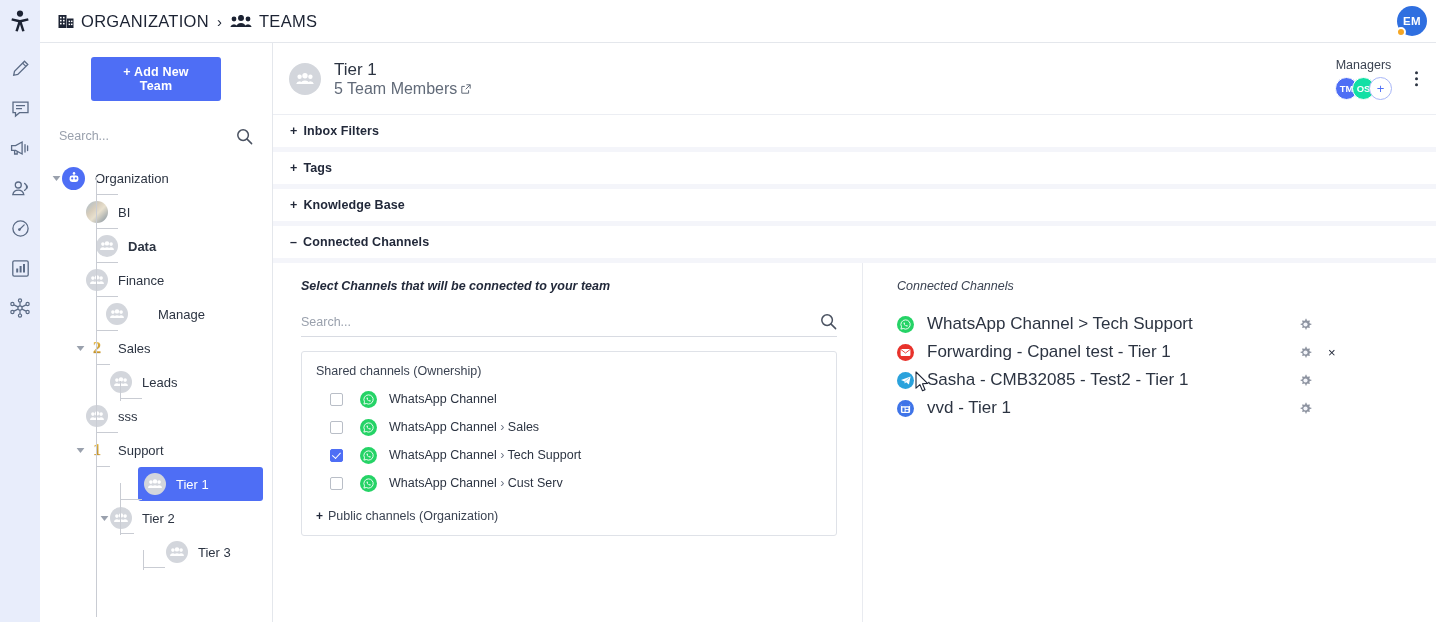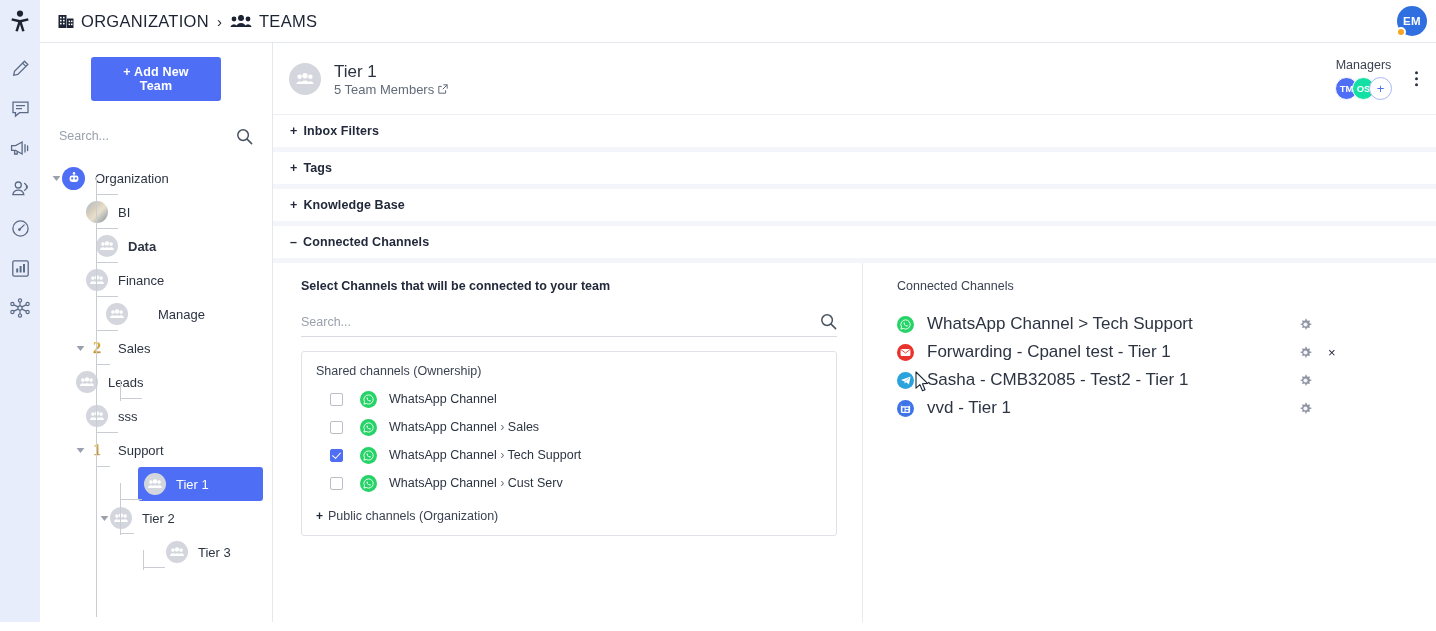--- a/index.html
+++ b/index.html
@@ -164,21 +164,21 @@
     border-bottom: 1px solid #eceef3;
   }
   .team-avatar {
     width: 32px; height: 32px; border-radius: 50%;
     background: #d3d6dc; display:flex;align-items:center;justify-content:center;
     flex: 0 0 32px; color: #fff;
   }
   .team-meta { margin-left: 13px; }
   .team-name { font-size: 17px; color: #2c3442; font-weight: 400; line-height: 21px;}
   .team-sub {
-    font-size: 13px; color: #616a78; margin-top: 0;
+    font-size: 16px; color: #616a78; margin-top: 0;
     display: flex; align-items: center; gap: 4px;
   }
   .ext-link { color: #616a78; display:flex; cursor:pointer;}
   .managers {
     margin-left: auto; display: flex; flex-direction: column;
     align-items: center; padding-right: 30px;
   }
   .managers-label { font-size: 12.5px; color: #3b4352; margin-bottom: 5px; }
   .manager-chips { display: flex; align-items: center; }
   .chip {
@@ -221,21 +221,21 @@
   }
   .panel-left {
     width: 590px; flex: 0 0 590px;
     padding: 16px 25px 0 28px;
     border-right: 1px solid #e9ebf0;
   }
   .panel-right {
     flex: 1 1 auto; padding: 16px 24px 0 34px;
   }
   .panel-title {
-    font-size: 12.5px; font-weight: 700; color: #22293a; margin-bottom: 14px;
+    font-size: 12.5px; font-weight: 700; color: #22293a; margin-bottom: 14px; font-style: italic;
   }
   .panel-title.light { font-weight: 400; color: #3b4352; font-size: 12.5px; margin-bottom: 17px;}
 
   .ch-search {
     display: flex; align-items: center;
     border-bottom: 1px solid #d8dbe2;
     height: 30px; margin-bottom: 14px;
   }
   .ch-search input {
     flex: 1 1 auto; border: none; outline: none; background: transparent;
@@ -495,21 +495,21 @@
           </div>
           <div class="tnode" style="padding-left: 34px;">
             <span class="twist">
               <svg width="9" height="7" viewBox="0 0 9 7">
                 <path d="M0.6 1 L8.4 1 L4.5 6 Z" fill="#9aa1ad"></path>
               </svg>
             </span>
             <span class="rank-badge">2</span>
             <span class="tlabel">Sales</span>
           </div>
-          <div class="tnode" style="padding-left: 24px;">
+          <div class="tnode" style="padding-left: 58px;">
             <span class="twist"></span>
             <span class="tavatar">
               <svg width="14" height="10" viewBox="0 0 14 10">
                 <circle cx="2.9" cy="3.1" r="1.8" fill="#fff"></circle>
                 <path d="M0.1 9 a2.8 2.8 0 0 1 5.6 0 z" fill="#fff"></path>
                 <circle cx="11.1" cy="3.1" r="1.8" fill="#fff"></circle>
                 <path d="M8.3 9 a2.8 2.8 0 0 1 5.6 0 z" fill="#fff"></path>
                 <circle cx="7" cy="2.4" r="2.2" fill="#fff"></circle>
                 <path d="M3.5 9 a3.6 3.6 0 0 1 7 0 z" fill="#fff"></path>
               </svg>

